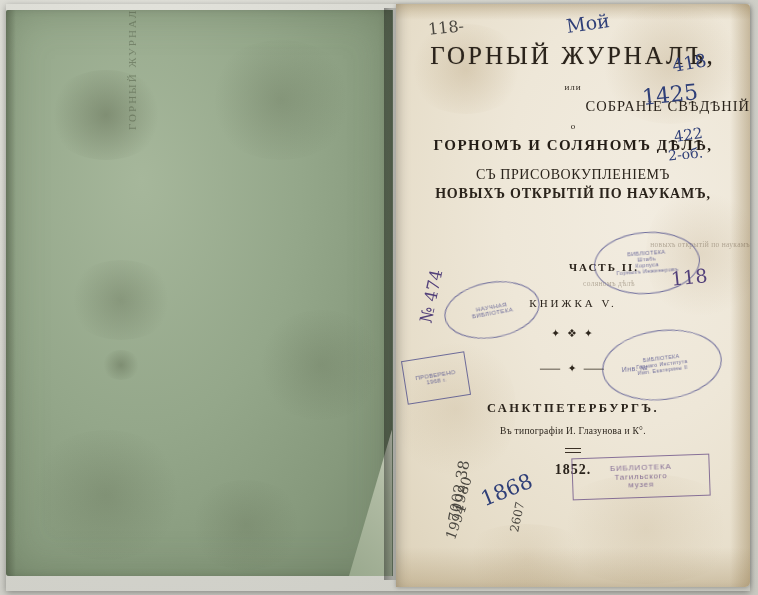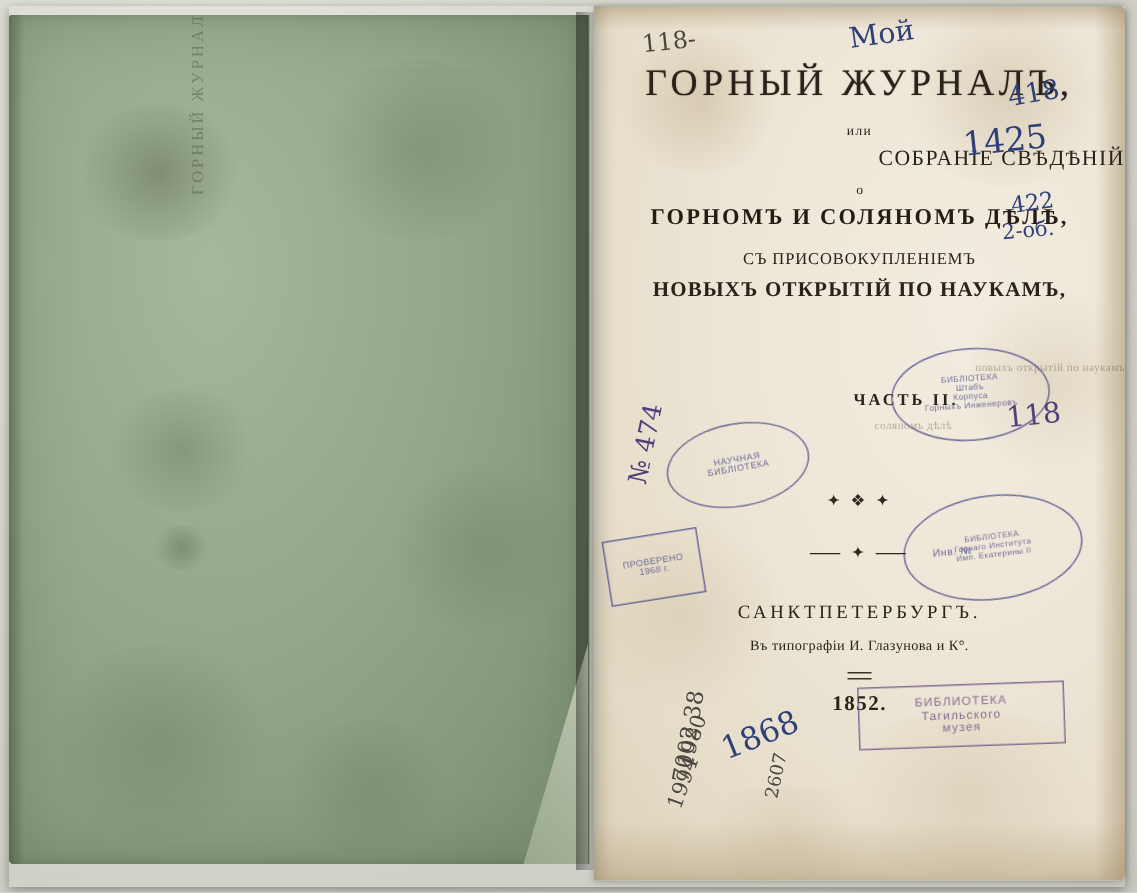--- a/index.html
+++ b/index.html
@@ -99,29 +99,29 @@
     font-family:"Liberation Serif",serif;
     text-shadow:0 0 1px rgba(40,30,20,.4);
   }
   .t-ili{top:78px;font-size:9px;letter-spacing:1px;}
   .t-sobranie{top:94px;font-size:14.5px;letter-spacing:1px;text-align:right;}
   .t-o{top:117px;font-size:9px;}
   .t-gorn{
     top:133px;font-size:15px;font-weight:700;letter-spacing:1.5px;
     color:#241d16;
   }
-  .t-sprisov{top:163px;font-size:11px;letter-spacing:.6px;}
+  .t-sprisov{top:163px;font-size:14px;letter-spacing:.6px;}
   .t-novykh{top:182px;font-size:14px;font-weight:700;letter-spacing:.8px;}
   .t-ksemu{top:210px;font-size:8px;font-weight:700;letter-spacing:.4px;}
   .t-ghost1{top:225px;font-size:7.5px;color:rgba(90,75,55,.45);letter-spacing:.3px;}
   .t-ghost2{top:236px;font-size:7.5px;color:rgba(90,75,55,.40);letter-spacing:.3px;text-align:right;}
   .t-chast{top:257px;font-size:11px;font-weight:700;letter-spacing:2px;padding-left:31px;}
   .t-ghost3{top:275px;font-size:7.5px;color:rgba(90,75,55,.40);letter-spacing:.3px;padding-left:36px;}
   .t-knizhka{top:293px;font-size:11px;letter-spacing:3px;}
-  .t-city{top:397px;font-size:12.5px;font-weight:400;letter-spacing:2.5px;}
+  .t-city{top:397px;font-size:12.5px;font-weight:700;letter-spacing:2.5px;}
   .t-printer{top:422px;font-size:9.5px;letter-spacing:.3px;}
   .t-year{top:458px;font-size:14px;font-weight:700;letter-spacing:1px;}
 
   .orn{
     position:absolute;left:50%;transform:translateX(-50%);
     color:#2f271d;font-size:11px;letter-spacing:2px;
   }
   .orn-1{top:323px;}
   .orn-2{top:356px;}
   .rule{
@@ -204,20 +204,21 @@
         <div class="tline t-sobranie">СОБРАНІЕ СВѢДѢНІЙ</div>
         <div class="tline t-o">о</div>
         <div class="tline t-gorn">ГОРНОМЪ И СОЛЯНОМЪ ДѢЛѢ,</div>
         <div class="tline t-sprisov">СЪ ПРИСОВОКУПЛЕНІЕМЪ</div>
         <div class="tline t-novykh">НОВЫХЪ ОТКРЫТІЙ ПО НАУКАМЪ,</div>
 
         <div class="tline t-ghost2 blur">новыхъ открытій по наукамъ</div>
 
         <div class="tline t-chast">ЧАСТЬ II.</div>
         <div class="tline t-ghost3 blur">соляномъ дѣлѣ</div>
+        <div class="tline t-knizhka">КНИЖКА V.</div>
 
         <div class="orn orn-1">✦ ❖ ✦</div>
         <div class="orn orn-2">⸺ ✦ ⸺</div>
 
         <div class="tline t-city">САНКТПЕТЕРБУРГЪ.</div>
         <div class="tline t-printer">Въ типографіи И. Глазунова и К°.</div>
 
         <div class="rule rule-1"></div>
         <div class="rule rule-2"></div>
 

